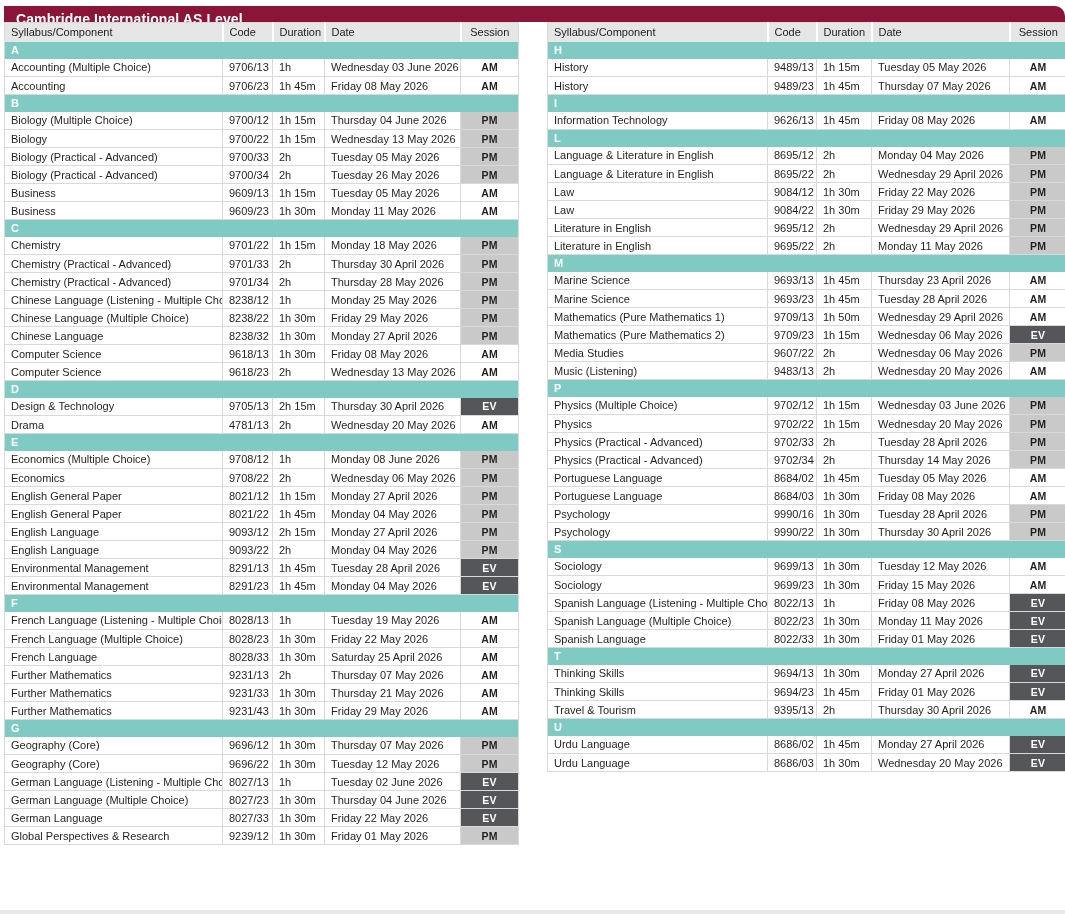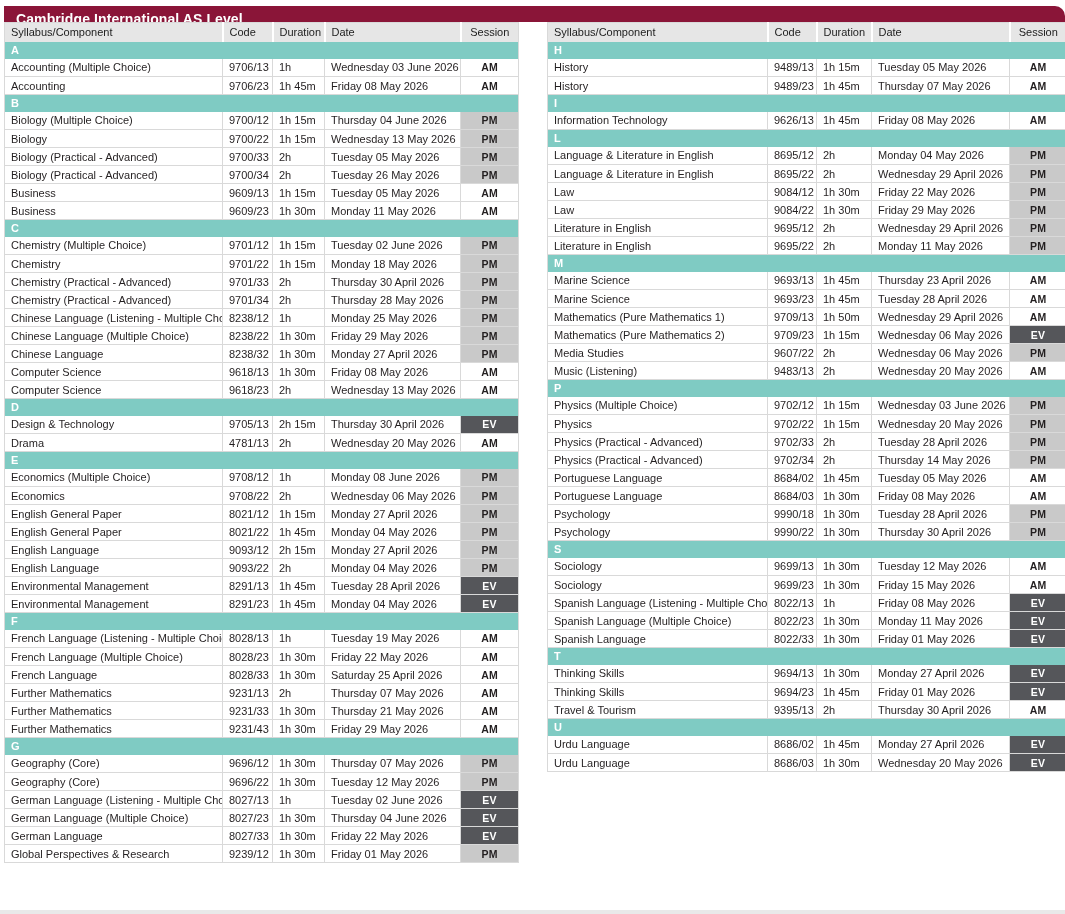--- a/index.html
+++ b/index.html
@@ -178,27 +178,20 @@
               <td>Business</td>
               <td>9609/23</td>
               <td>1h 30m</td>
               <td>Monday 11 May 2026</td>
               <td class="s s-am">AM</td>
             </tr>
             <tr class="band-row">
               <td class="band" colspan="5">C</td>
             </tr>
             <tr>
-              <td>Chemistry (Multiple Choice)</td>
-              <td>9701/12</td>
-              <td>1h 15m</td>
-              <td>Tuesday 02 June 2026</td>
-              <td class="s s-pm">PM</td>
-            </tr>
-            <tr>
               <td>Chemistry</td>
               <td>9701/22</td>
               <td>1h 15m</td>
               <td>Monday 18 May 2026</td>
               <td class="s s-pm">PM</td>
             </tr>
             <tr>
               <td>Chemistry (Practical - Advanced)</td>
               <td>9701/33</td>
               <td>2h</td>
@@ -592,21 +585,21 @@
             </tr>
             <tr>
               <td>Portuguese Language</td>
               <td>8684/03</td>
               <td>1h 30m</td>
               <td>Friday 08 May 2026</td>
               <td class="s s-am">AM</td>
             </tr>
             <tr>
               <td>Psychology</td>
-              <td>9990/18</td>
+              <td>9990/16</td>
               <td>1h 30m</td>
               <td>Tuesday 28 April 2026</td>
               <td class="s s-pm">PM</td>
             </tr>
             <tr>
               <td>Psychology</td>
               <td>9990/22</td>
               <td>1h 30m</td>
               <td>Thursday 30 April 2026</td>
               <td class="s s-pm">PM</td>

